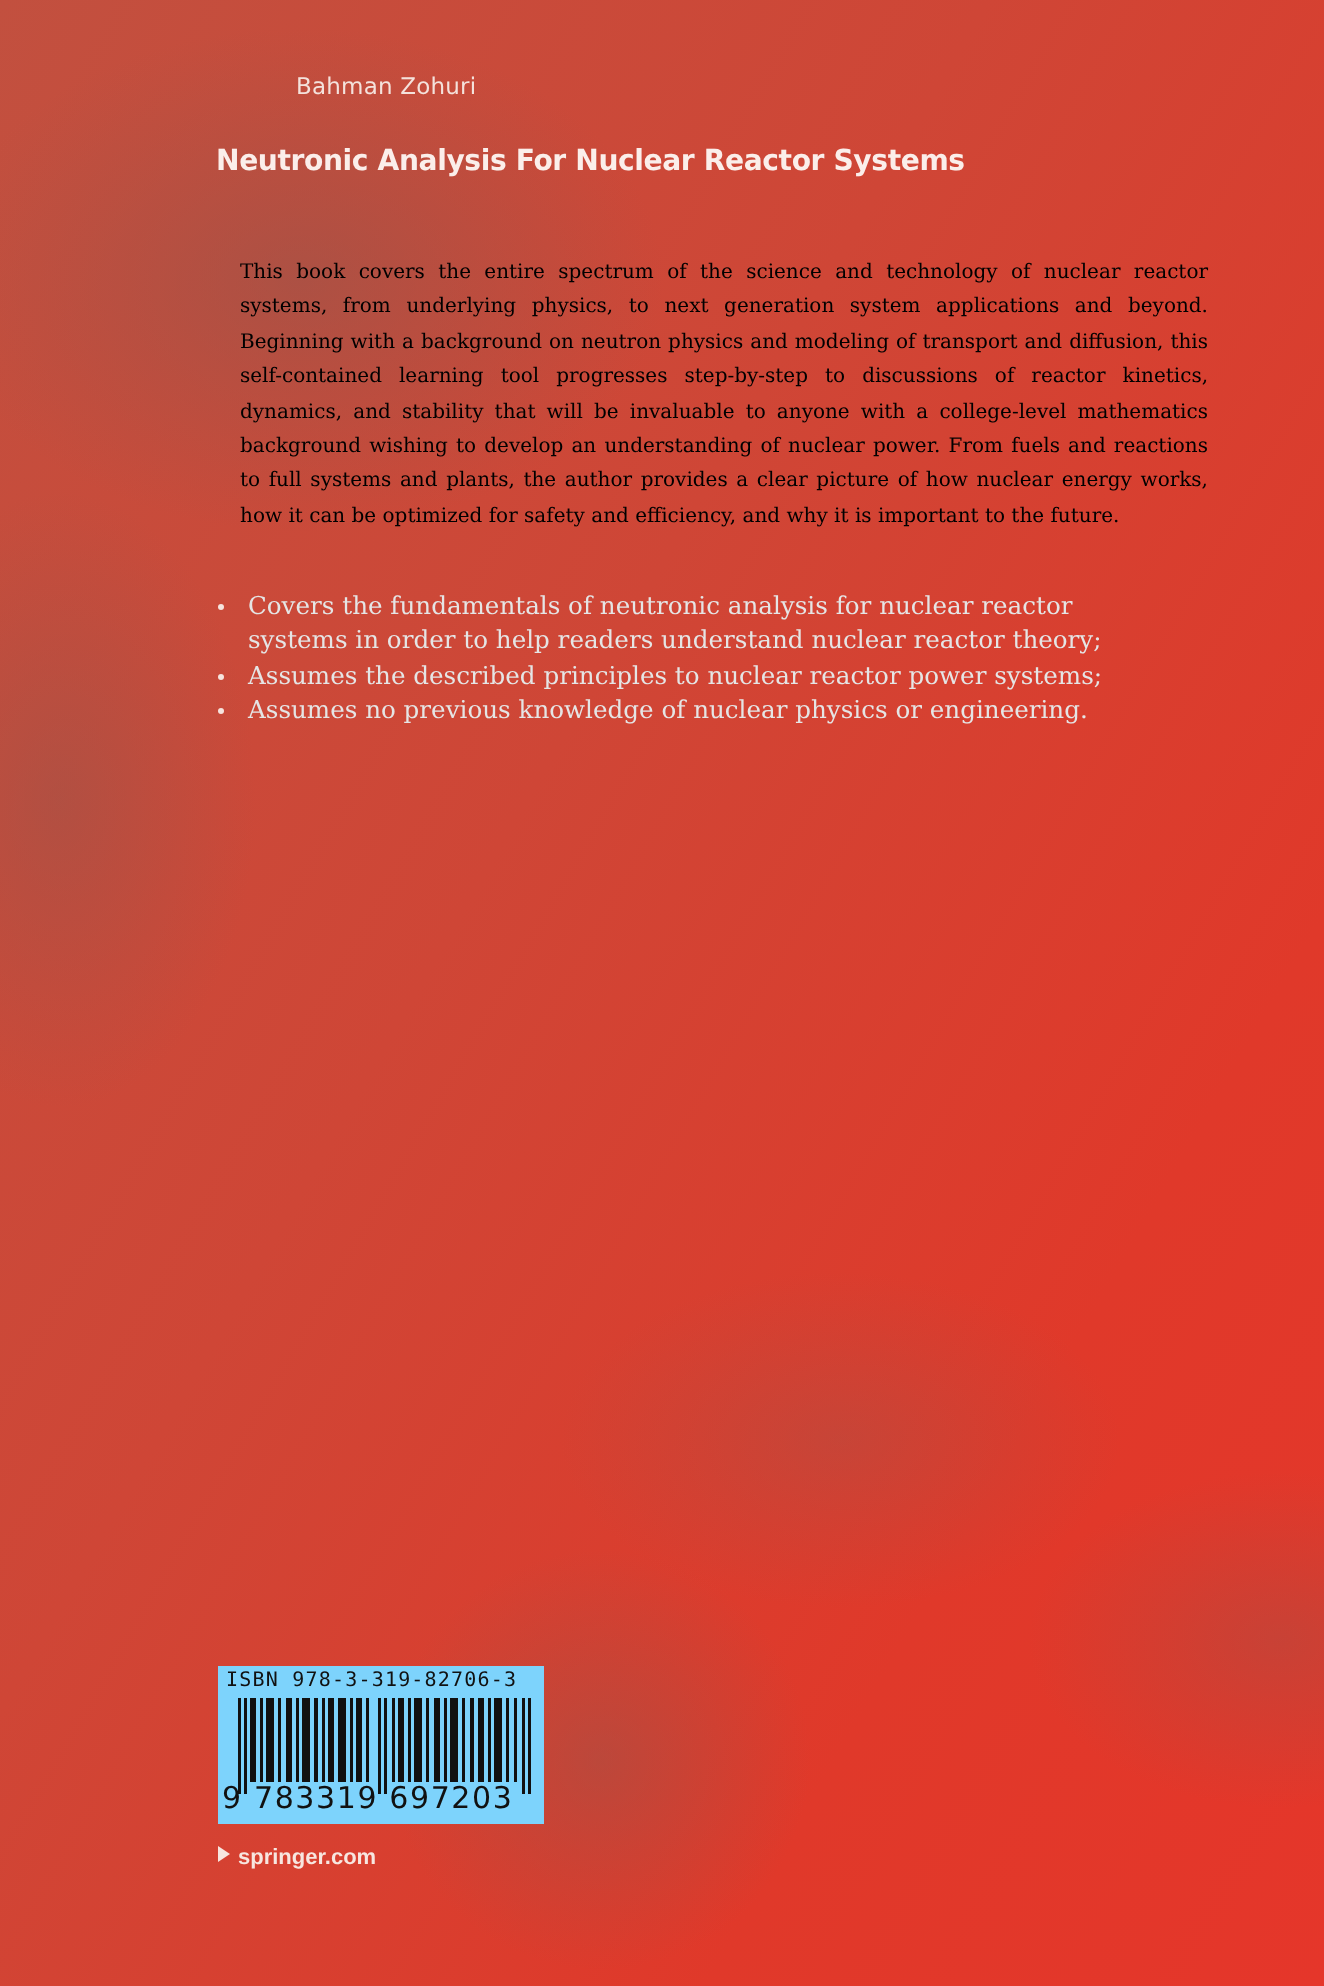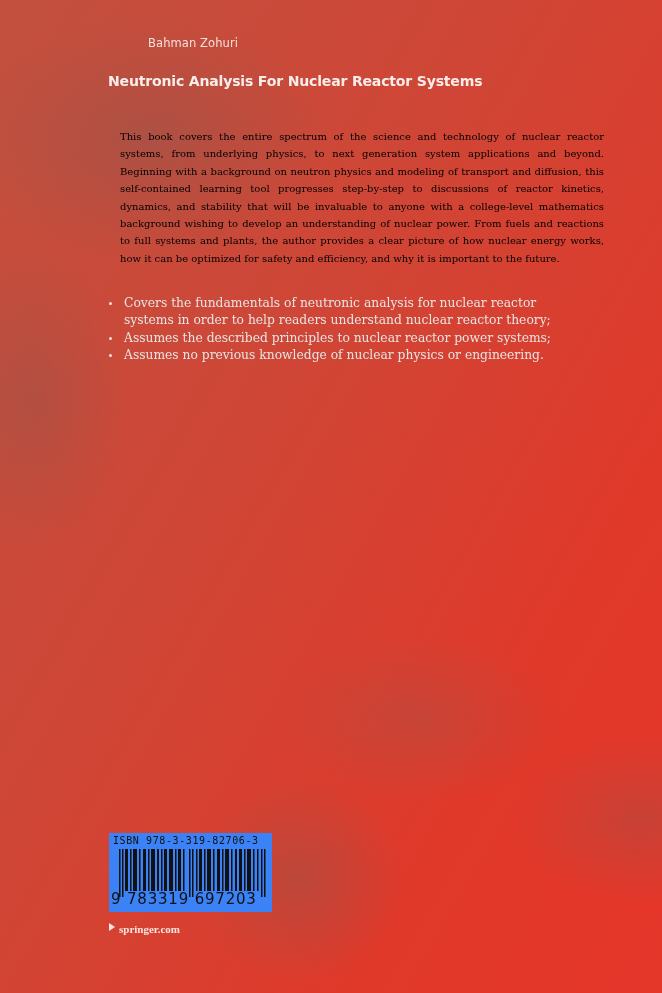--- a/index.html
+++ b/index.html
@@ -40,40 +40,40 @@
   .bullets li .dot {
     position: absolute; left: 1px; top: 7px; width: 3px; height: 3px; border-radius: 50%;
     background: #f6e4de;
   }
   .subject {
     position: absolute; left: 109px; top: 812px;
     font-family: "DejaVu Sans", sans-serif; font-weight: bold; font-size: 11px; color: #f7e6e0; margin-top: 48px;
   }
   .barcode-box {
     position: absolute; left: 109px; top: 833px; width: 163px; height: 79px;
-    background: #3b82f6;
+    background: #7dd3fc;
   }
   .isbn-text {
     position: absolute; left: 4px; top: 2px;
     font-family: "DejaVu Sans Mono", monospace; font-size: 10px; letter-spacing: 0.6px; color: #111;
   }
   .bars {
     position: absolute; left: 10px; top: 16px; width: 148px; height: 48px;
   }
   .digits-lead {
     position: absolute; left: 2px; top: 57px;
     font-family: "DejaVu Sans", sans-serif; font-size: 15px; color: #111;
   }
   .digits-main {
     position: absolute; left: 18px; top: 57px;
     font-family: "DejaVu Sans", sans-serif; font-size: 15px; color: #111; letter-spacing: 0.8px;
   }
   .springer {
     position: absolute; left: 109px; top: 923px;
-    font-family: Liberation Serif, serif; font-weight: bold; font-size: 11px; color: #f7e6e0;
+    font-family: Liberation Sans, sans-serif; font-weight: bold; font-size: 11px; color: #f7e6e0;
     display: flex; align-items: flex-start; gap: 4px;
   }
   .play-icon {
     width: 0; height: 0; border-top: 4px solid transparent; border-bottom: 4px solid transparent;
     border-left: 6px solid #f7e6e0;
   }
 </style>
 </head>
 <body>
 

